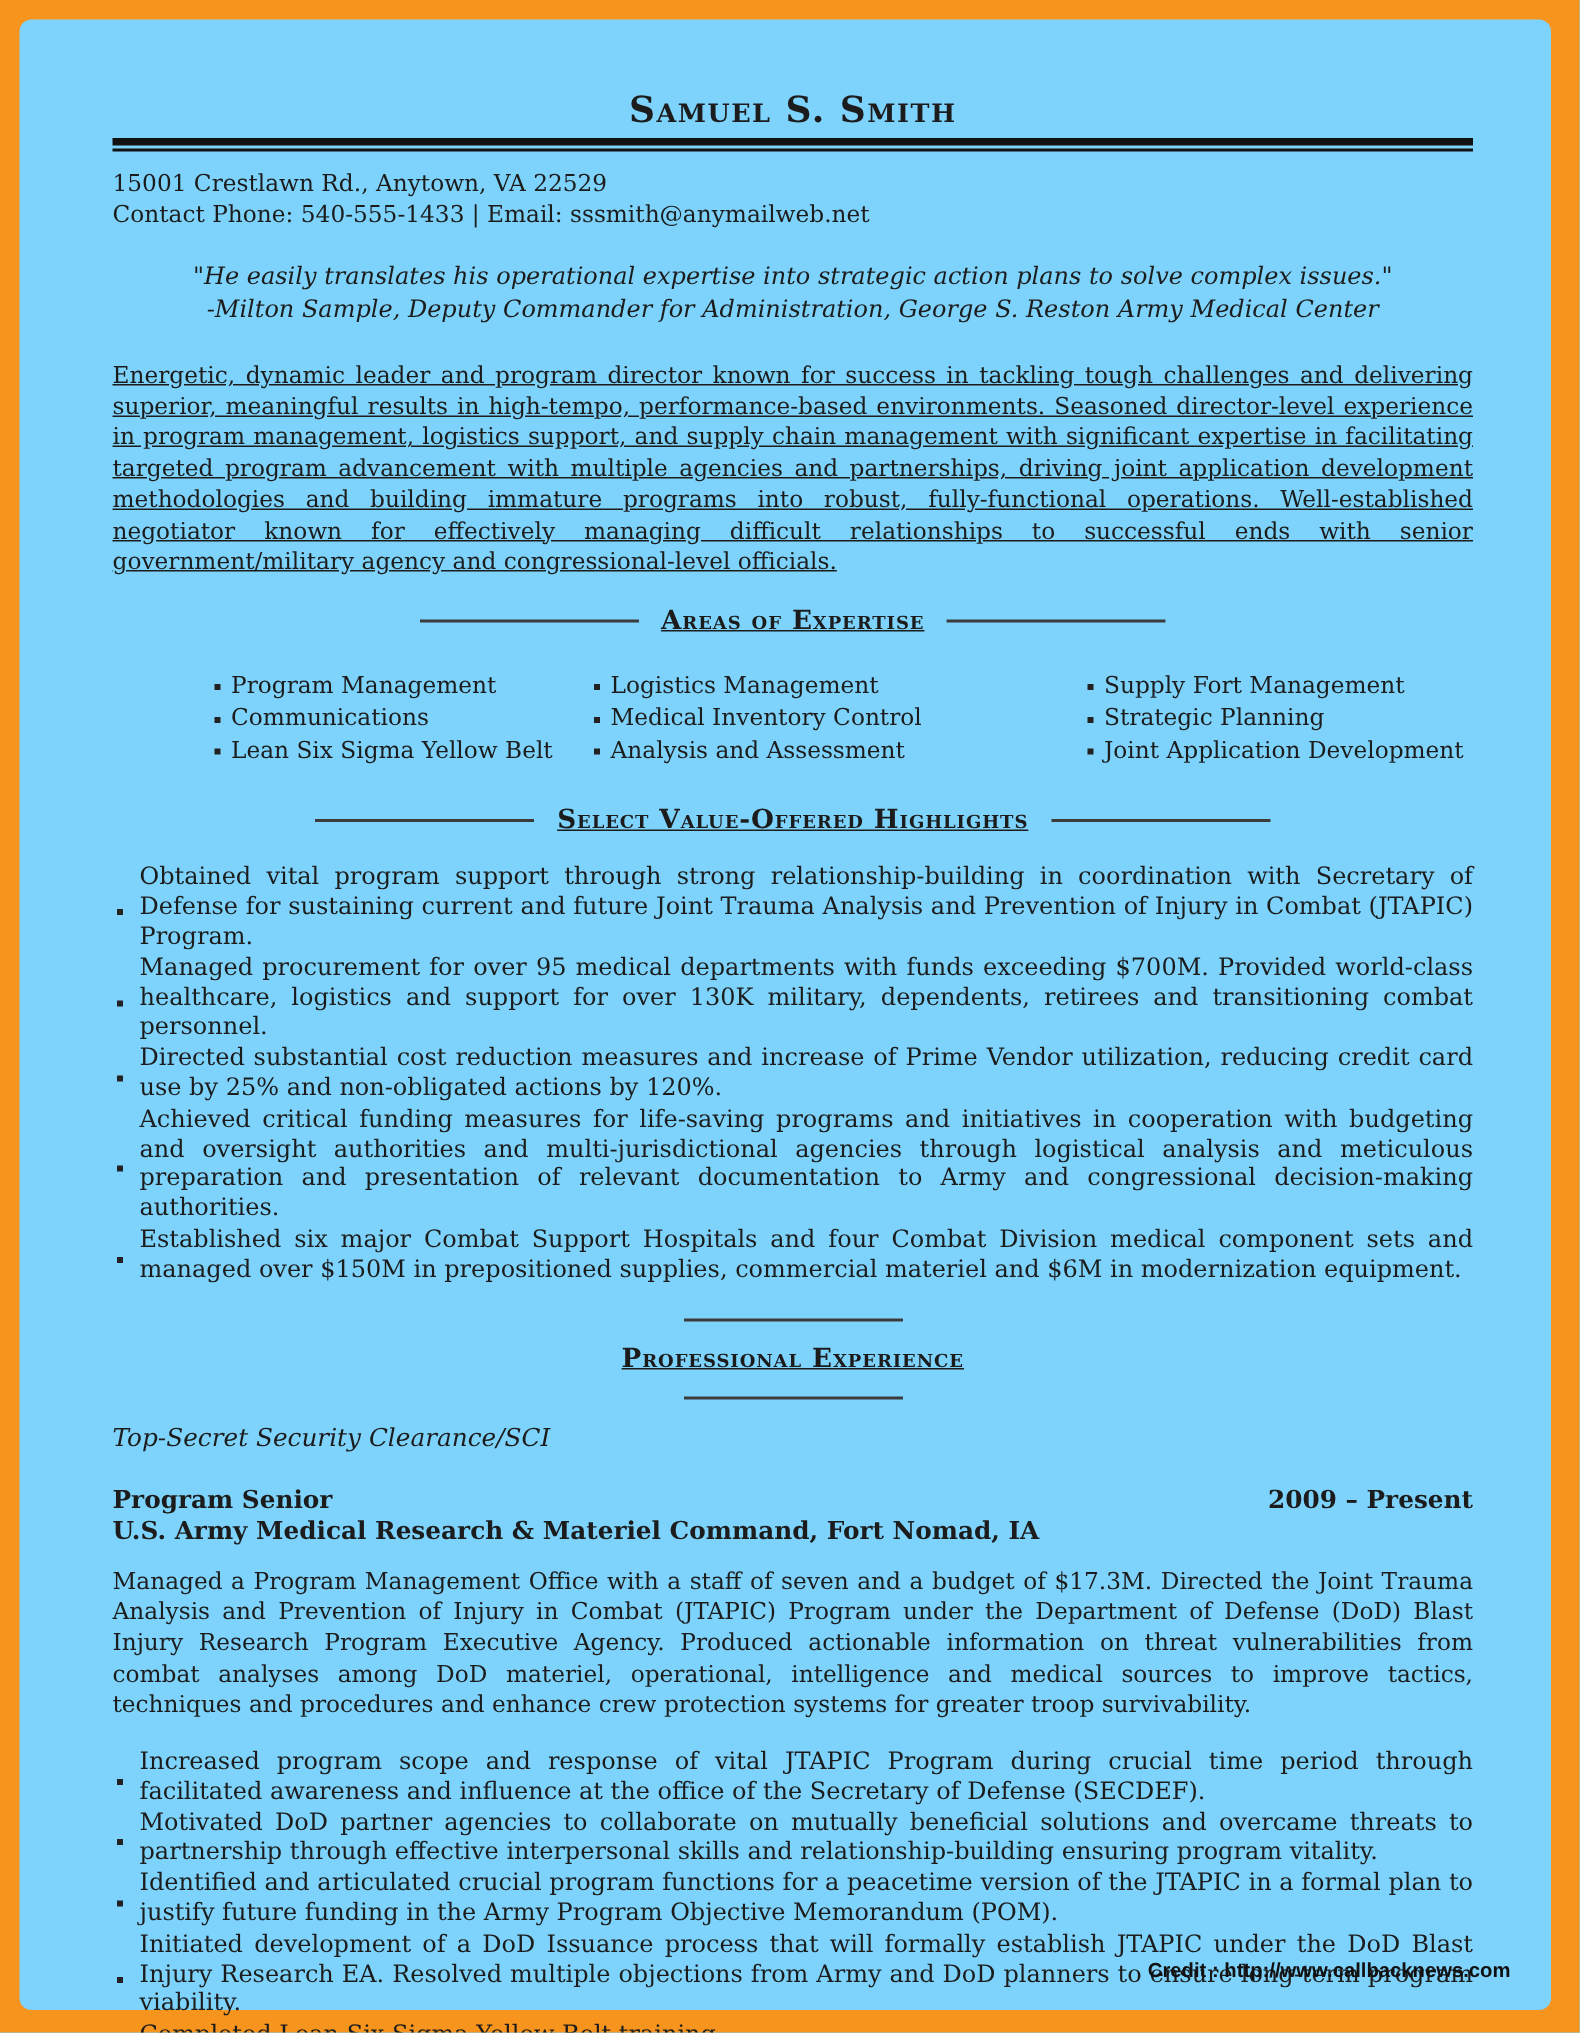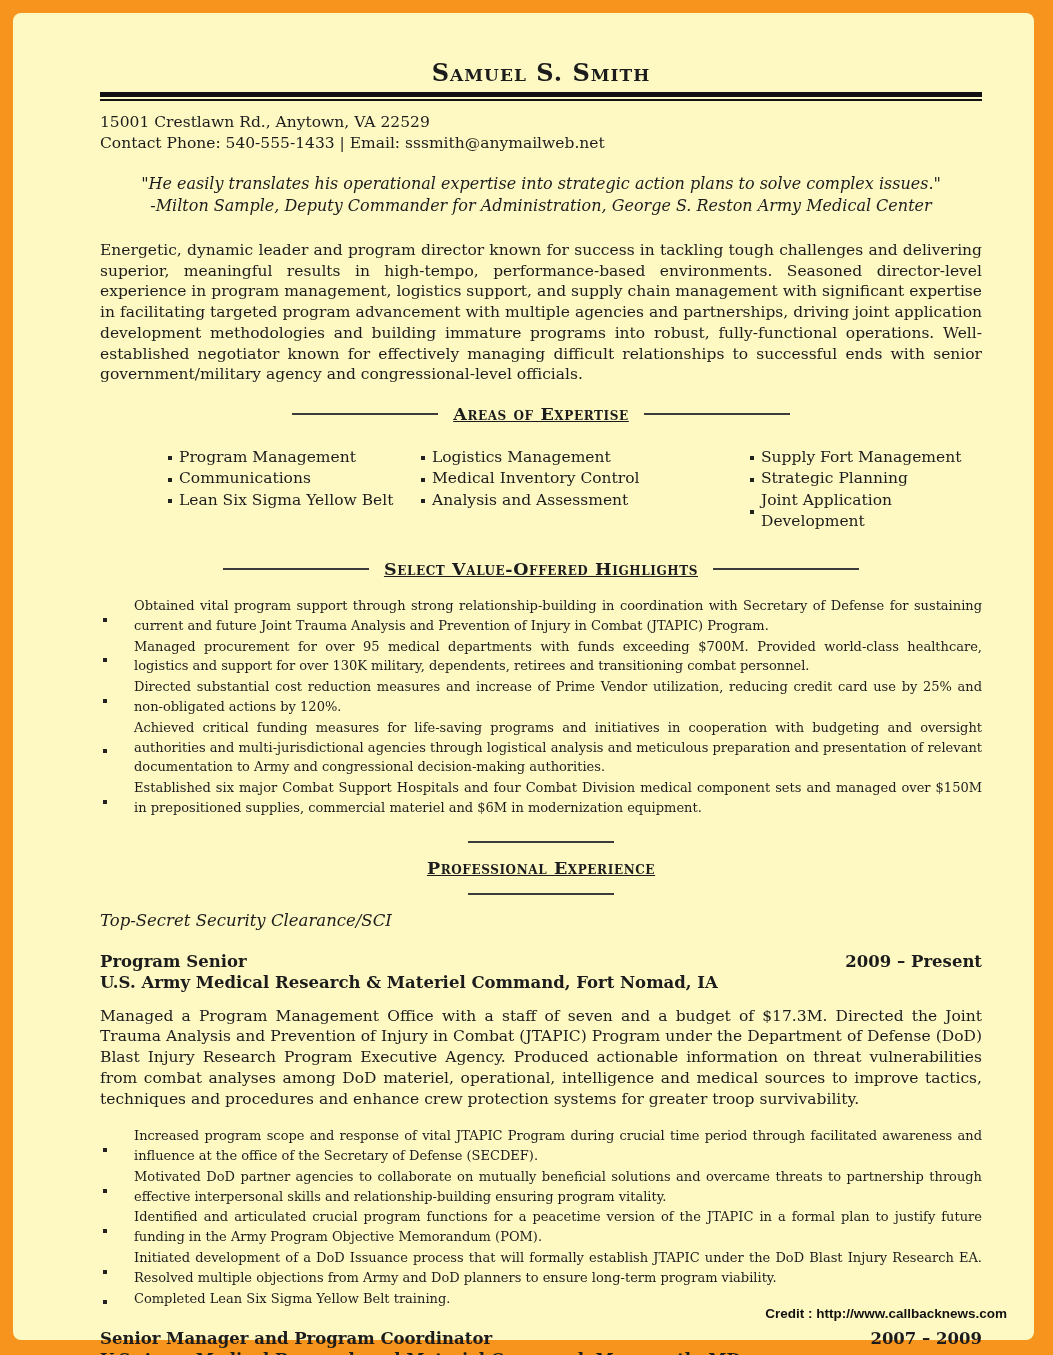--- a/index.html
+++ b/index.html
@@ -5,37 +5,37 @@
   html,body{margin:0;padding:0;}
   body{
     width:1053px;height:1355px;position:relative;
     background:#f7941d;
     font-family:"DejaVu Serif","Liberation Serif",serif;
     color:#1c1c1c;
     overflow:hidden;
   }
   .page{
     position:absolute;left:13px;top:13px;right:19px;bottom:15px;
-    background:#fef9c3;border-radius:8px;
+    background:#7dd3fc;border-radius:8px;
     box-sizing:border-box;
-    padding:46px 52px 0 87px;
+    padding:46px 52px 0 62px;
   }
   
   .name{
     text-align:center;font-weight:bold;font-variant:small-caps;
     font-size:24px;letter-spacing:1px;line-height:28px;margin:0;
   }
   .double-rule{
     margin-top:5px;height:2px;
     border-top:5px solid #121212;border-bottom:2px solid #121212;
   }
   .addr-block{margin-top:11px;text-align:left;font-size:15.5px;line-height:20.5px;}
   .quote-block{margin-top:20px;text-align:center;font-style:italic;font-size:16px;line-height:22px;}
   
-  .summary{margin-top:23px;text-align:justify;font-size:15.5px;line-height:20.7px;}
+  .summary{margin-top:23px;text-align:justify;font-size:15.5px;line-height:20.7px;text-decoration:underline;}
   
   .sec-head{
     display:flex;align-items:center;justify-content:center;gap:15px;
     font-weight:bold;font-variant:small-caps;font-size:17.5px;letter-spacing:.6px;text-decoration:underline;
   }
   .sec-head .rule{width:146px;height:2px;background:#3c3c3c;flex:none;}
   .sec-head.expertise{margin-top:19px;}
   .sec-head.highlights{margin-top:26px;}
   .sec-head.experience{margin-top:23px;flex-direction:column;}
   
@@ -44,21 +44,21 @@
     display:grid;grid-template-columns:253px 329px 1fr;
     font-size:15.5px;line-height:21.5px;
   }
   .exp-item{display:flex;align-items:baseline;}
   .sq{width:4px;height:4px;background:#222;flex:none;align-self:center;margin-top:1px;}
   .exp-item .sq{margin-right:7px;}
   
   .blist{margin-top:17px;}
   .b-item{display:flex;margin-bottom:1px;}
   .b-item .sq{margin:8px 0 0 3px;}
-  .b-text{margin-left:27px;text-align:justify;font-size:13px;line-height:19.8px;}
+  .b-text{margin-left:11px;text-align:justify;font-size:16px;line-height:19.8px;}
   
   .clearance{margin-top:15px;font-style:italic;font-size:16.5px;line-height:21px;}
   .job-head{display:flex;justify-content:space-between;align-items:baseline;
             font-weight:bold;font-size:16.5px;line-height:20px;margin-top:21px;}
   .job-org{font-weight:bold;font-size:16.5px;line-height:20px;margin-top:1px;}
   .job-desc{margin-top:13px;text-align:justify;font-size:15.5px;line-height:20.7px;}
   
   .credit{
     position:absolute;right:27px;bottom:19px;
     font-family:"Liberation Sans","DejaVu Sans",sans-serif;

